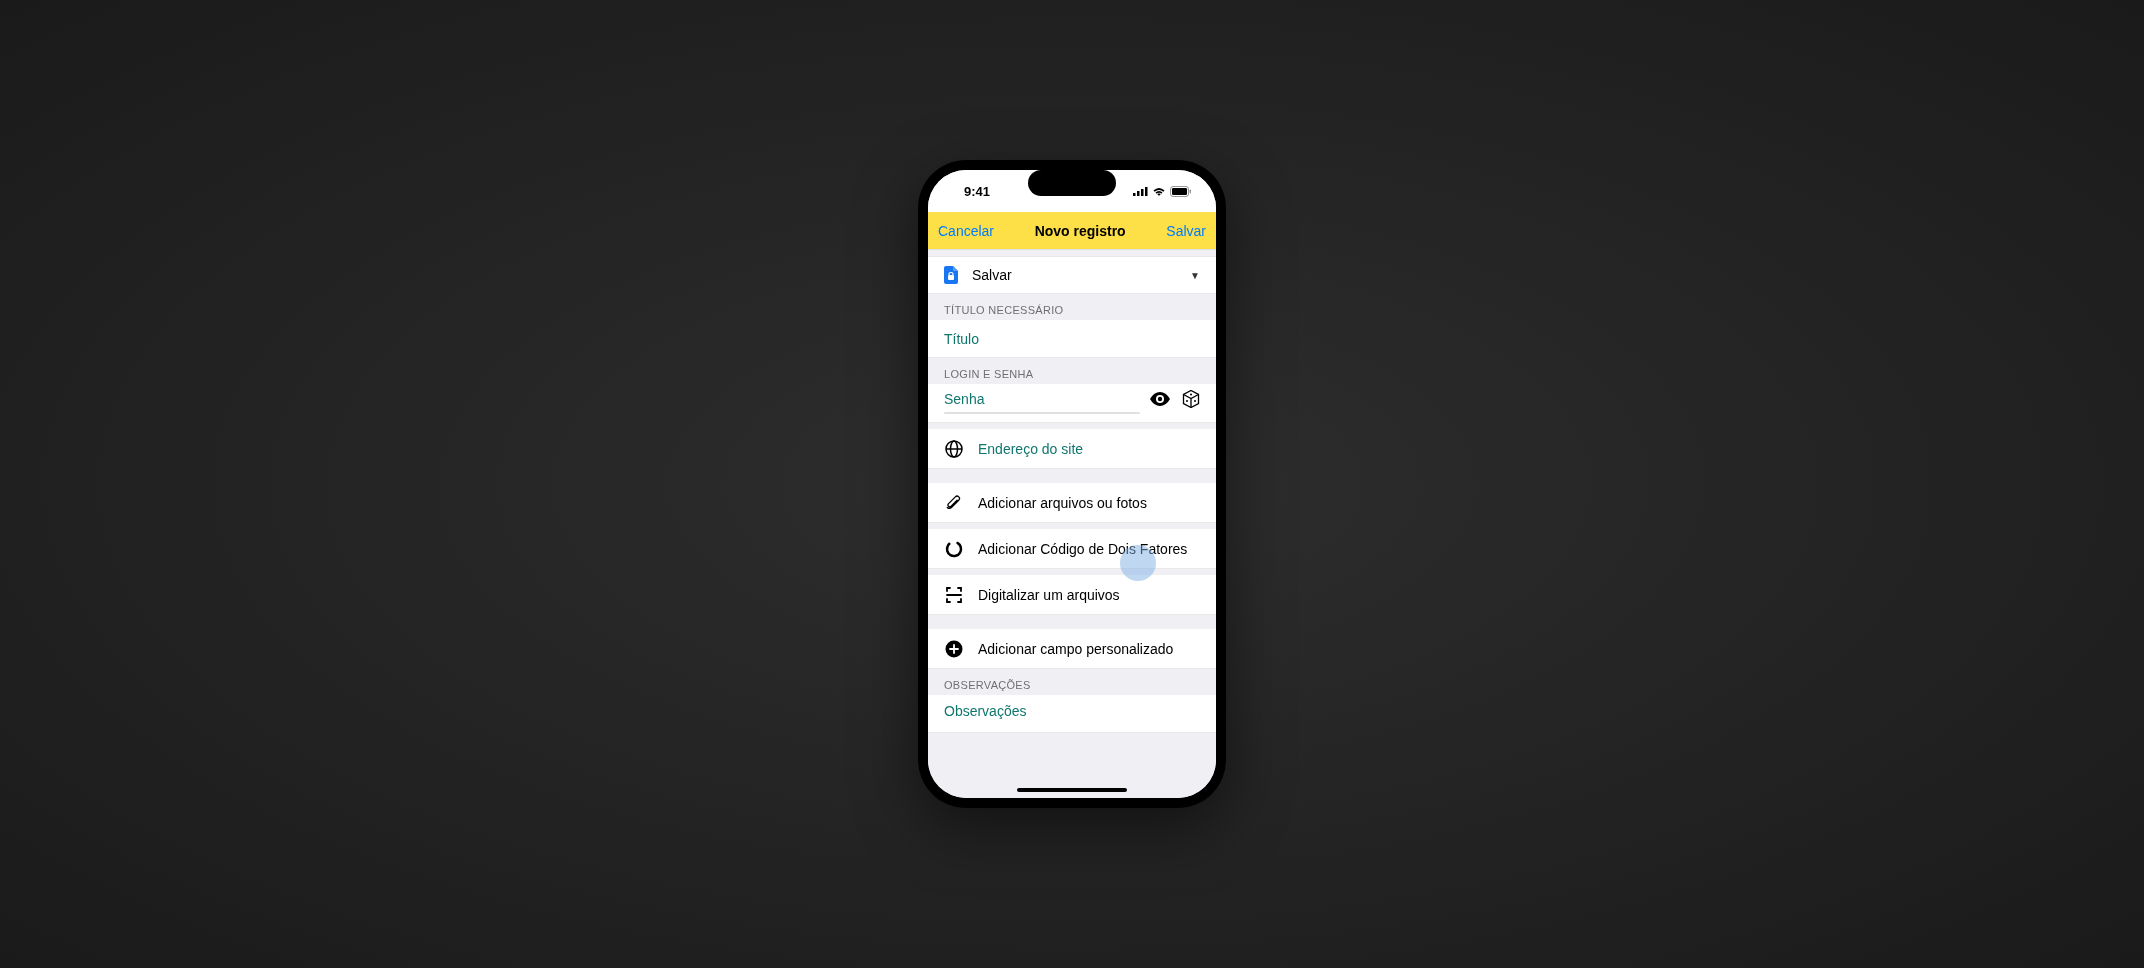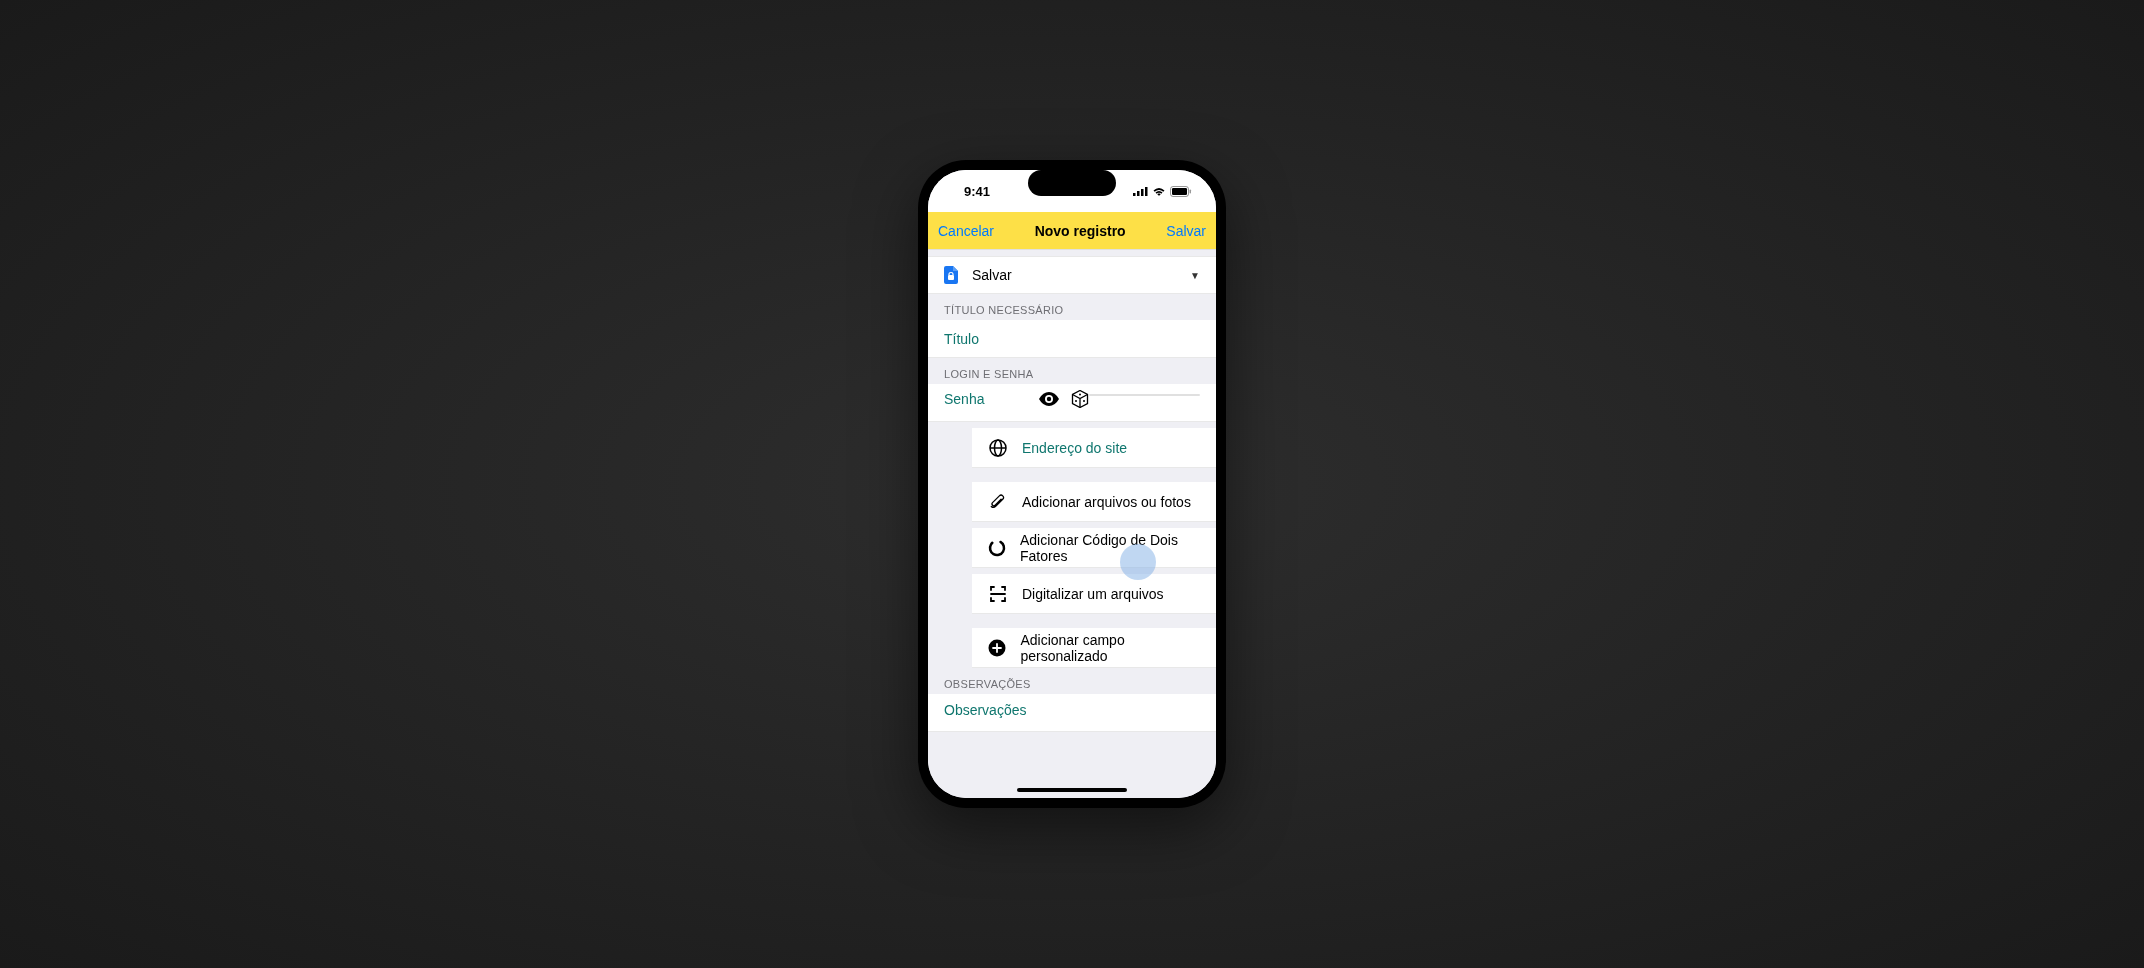--- a/index.html
+++ b/index.html
@@ -125,21 +125,21 @@
     }
     .chevron {
       font-size: 10px;
       color: #333;
     }
     .placeholder {
       color: #0f766e;
     }
     .input-row { color: #000; }
     .password-row {
-      flex-direction: row;
+      flex-direction: column;
       align-items: flex-start;
       padding: 6px 16px 8px;
     }
     .pw-top {
       display: flex;
       width: 100%;
       align-items: center;
       justify-content: space-between;
     }
     .pw-icons {
@@ -154,21 +154,21 @@
       margin-top: 4px;
       border-radius: 1px;
     }
     .row-icon {
       width: 20px;
       margin-right: 14px;
       display: flex;
       align-items: center;
       justify-content: center;
     }
-    .action-row { height: 40px; margin-left: 44px; }
+    .action-row { height: 40px; }
     .highlight-circle {
       position: absolute;
       width: 36px;
       height: 36px;
       background: rgba(130, 175, 230, 0.5);
       border-radius: 50%;
       right: 60px;
       top: 16px;
       z-index: 2;
     }

